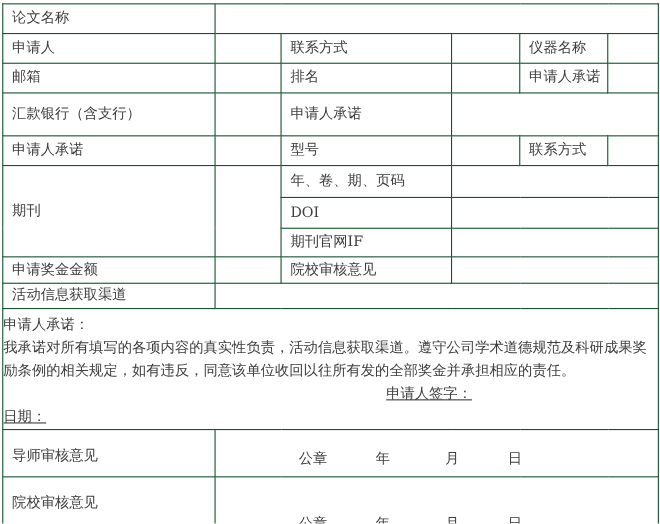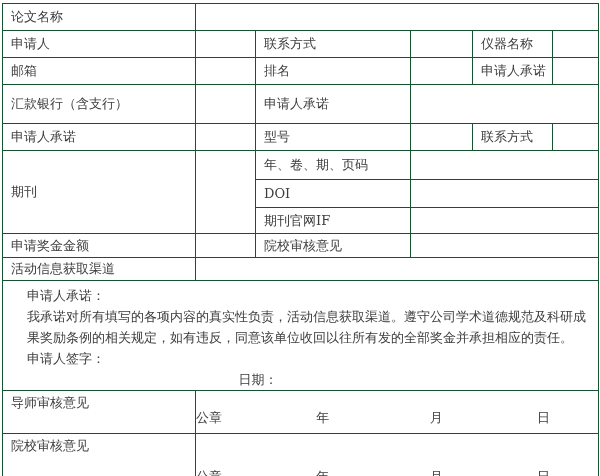--- a/index.html
+++ b/index.html
@@ -20,36 +20,36 @@
     margin: 3px 0 0 2px;
   }
   td {
     border: 1px solid #14532d;
     padding: 0;
     vertical-align: middle;
     overflow: hidden;
     line-height: 1.2;
   }
   td.lbl { padding: 0 4px 0 8px; }
-  td.top { vertical-align: top; padding-top: 4px; }
+  td.top { vertical-align: top; padding-top: 16px; }
   td.val { background: #ffffff; }
   td.commit {
     vertical-align: top;
-    padding: 4px 9px 0 24px;
+    padding: 4px 9px 0 0;
     line-height: 21px;
   }
-  .c-sign { text-align: left; padding-right: 160px; }
-  .c-date { text-align: center; padding-right: 100px; }
+  .c-sign { text-align: right; padding-right: 160px; text-decoration: underline; }
+  .c-date { padding-right: 100px; text-decoration: underline; }
   td.review {
     vertical-align: bottom;
     padding: 0 48px 7px 0;
   }
   .seal-line {
     display: flex;
-    justify-content: space-between;
+    justify-content: center;
     white-space: nowrap;
   }
   .seal-line .g1 { margin-left: 44px; }
   .seal-line .g2 { margin-left: 50px; }
 </style>
 </head>
 <body>
 
 <table class="form">
   <colgroup>

